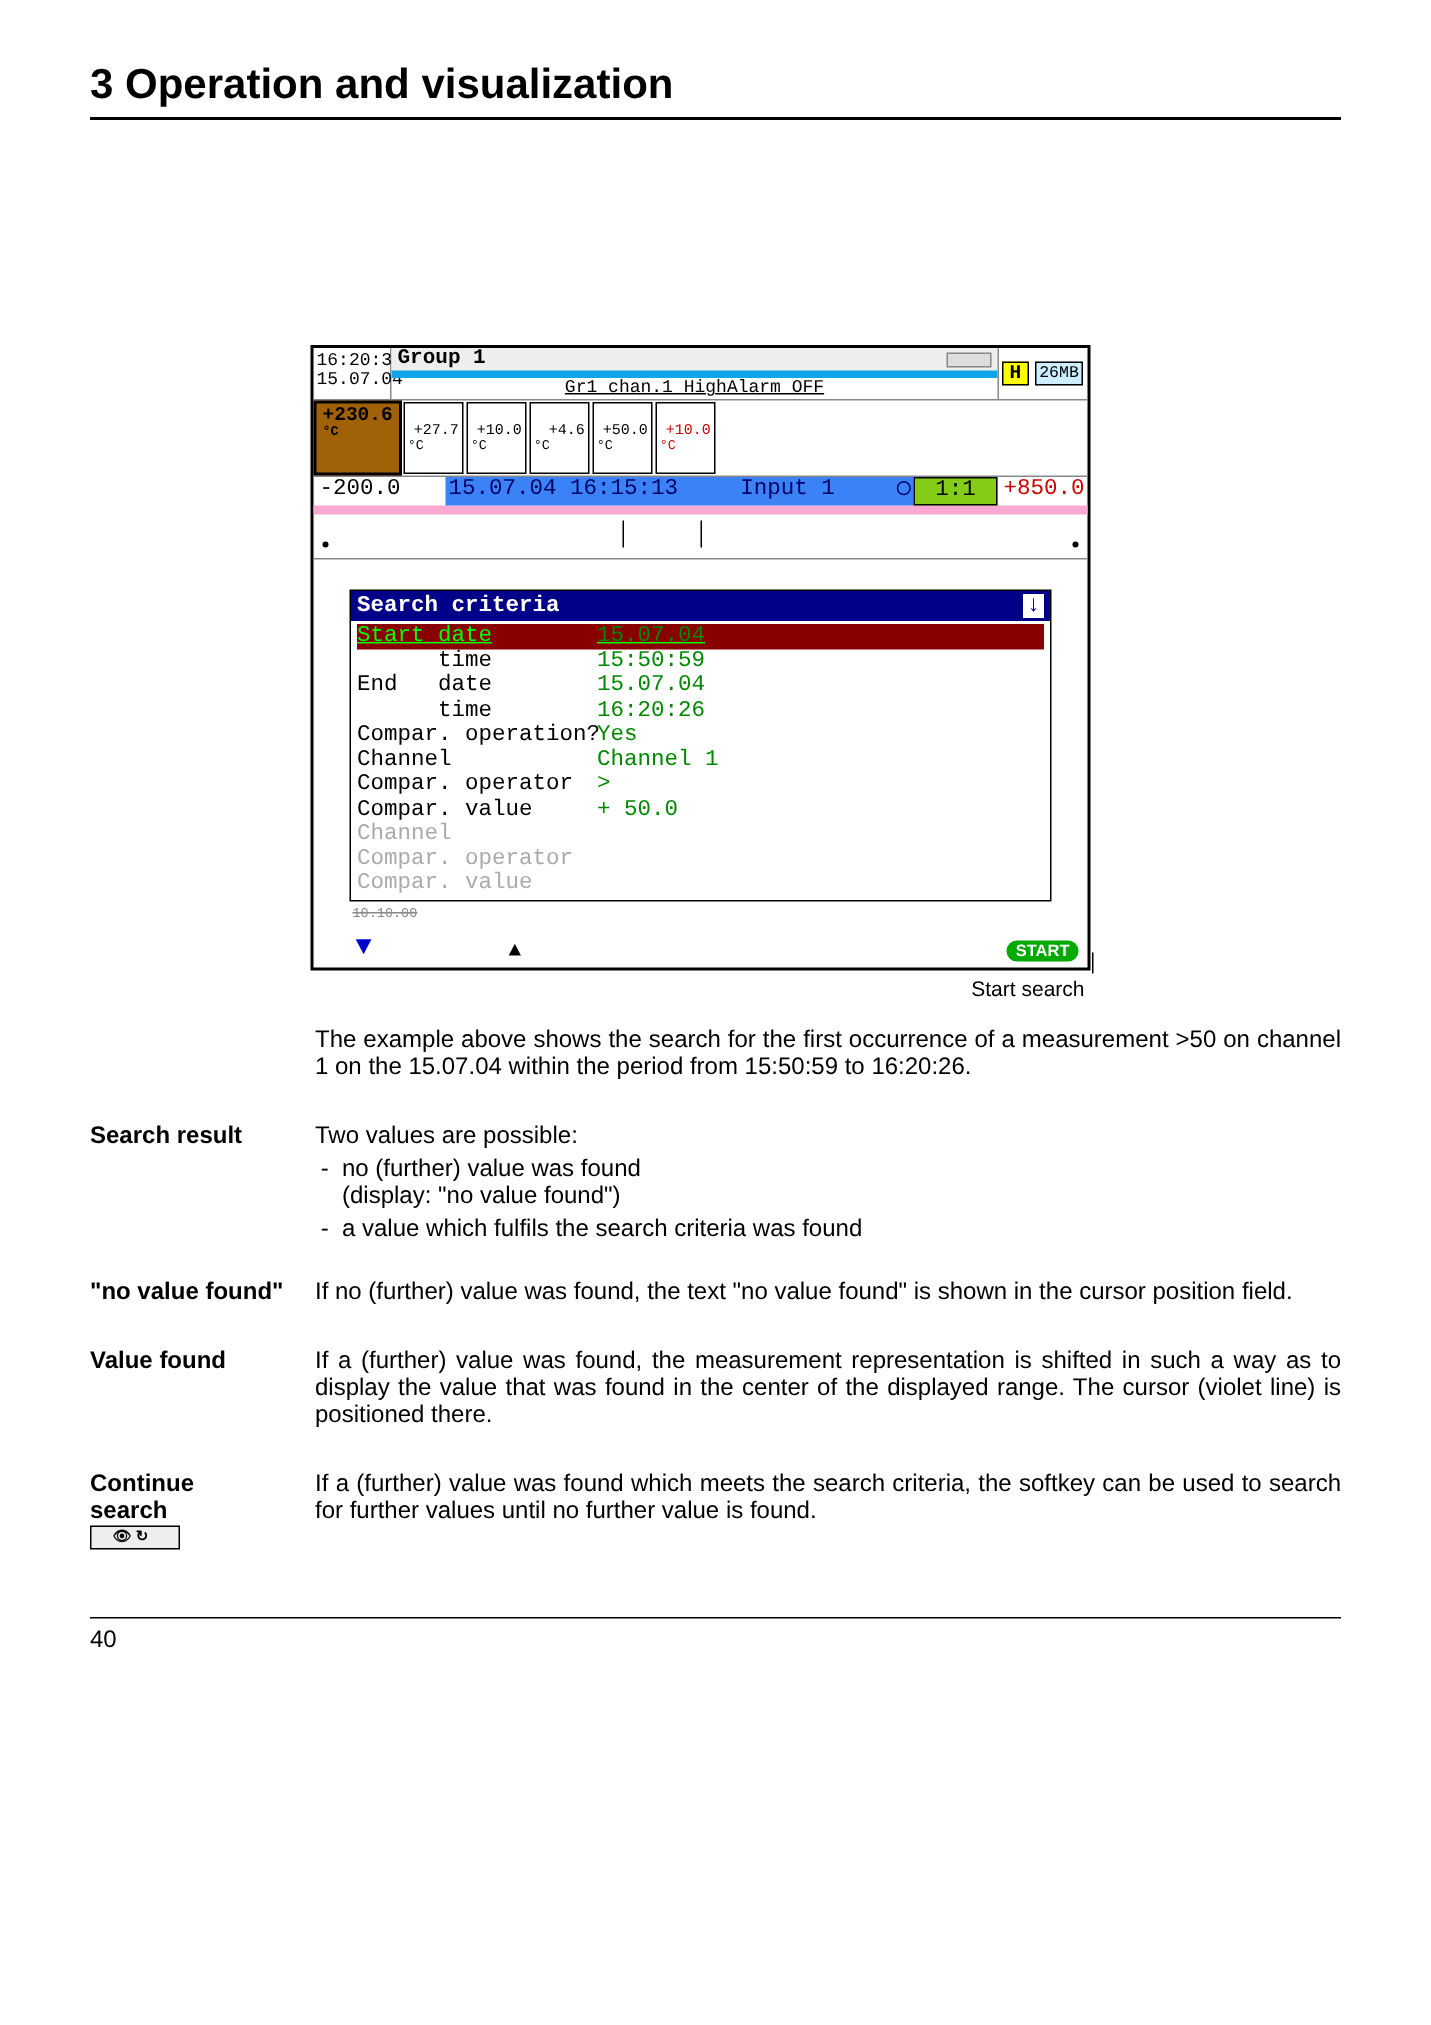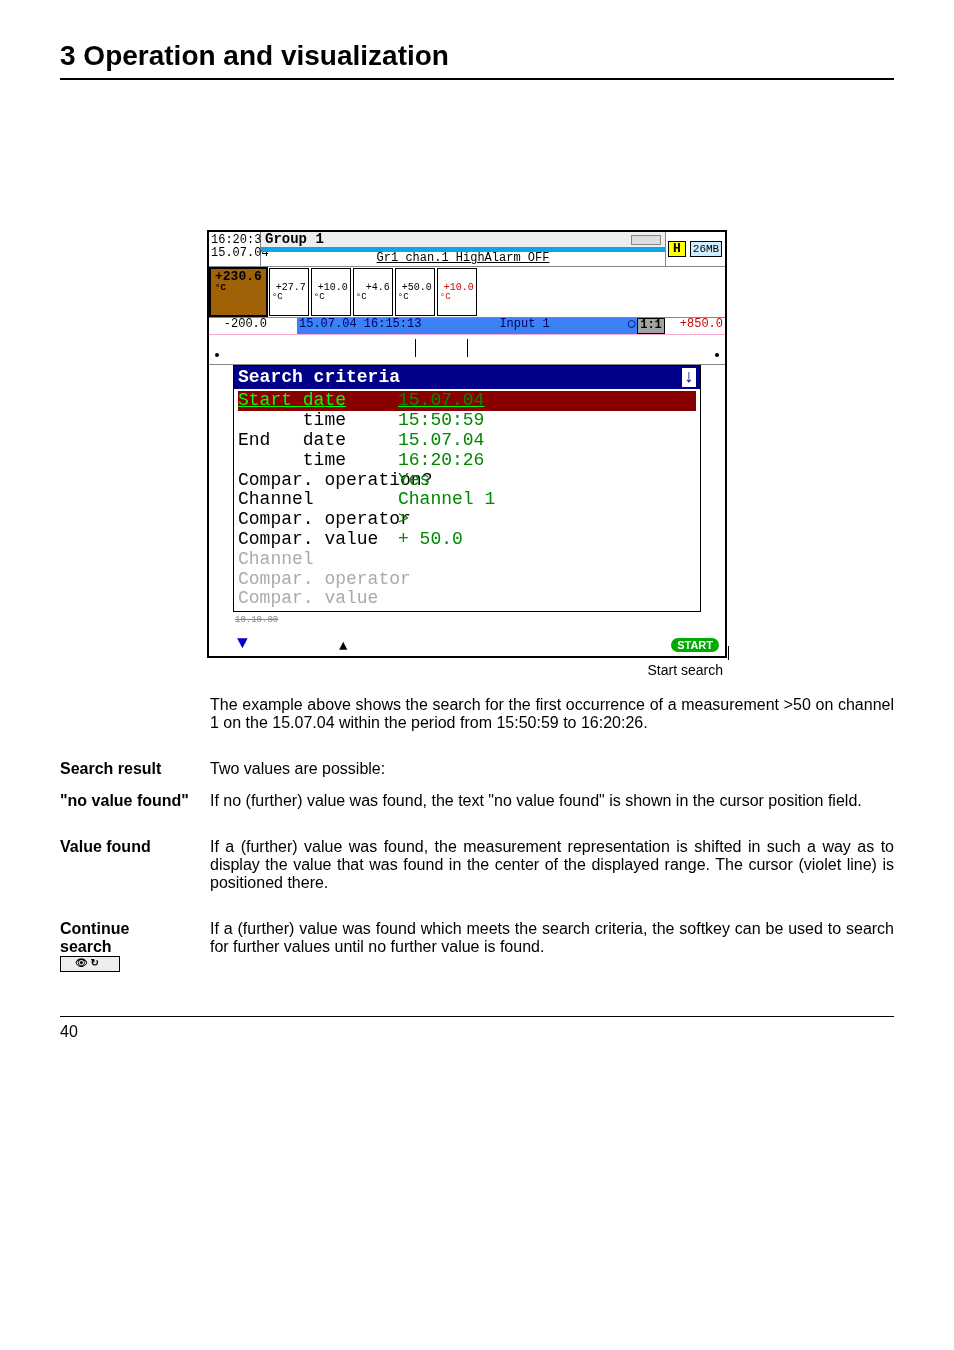--- a/index.html
+++ b/index.html
@@ -69,34 +69,34 @@
   .h-battery { display:flex; align-items:center; gap:4px; padding:2px; }
   .h-box { background:#ff0; border:1px solid #000; font-weight:bold; font-size:13px; padding:0 4px; }
   .mb-box { border:1px solid #000; font-size:11px; padding:1px 2px; background:#cef; }
   .side-col { width:60px; border-left:1px solid #888; }
 
   .channel-row { display:flex; border-top:1px solid #888; border-bottom:1px solid #888; }
   .ch-small { border:1px solid #000; font-size:10px; padding:13px 2px; margin:1px; min-width:40px; text-align:right; }
   .ch-big { border:2px solid #000; background:#a16207; color:#000; font-weight:bold; padding:1px 4px; font-size:13px; }
   .unit { font-size:9px; display:block; text-align:left; }
 
-  .input-line { display:flex; font-size:12px; border-bottom:1px solid #f9a8d4;justify-content:space-between; }
+  .input-line { display:flex; font-size:15px; border-bottom:6px solid #f9a8d4;justify-content:space-between; }
   .input-line .left { width:60px; text-align:right; padding-right:2px; }
   .input-line .mid { flex:1; background:#3b82f6; color:#006; padding:0 2px; display:flex; justify-content:space-between;margin-left:28px; }
-  .input-line .zoom { width:28px; background:#a3a3a3; text-align:center; border:1px solid #000;font-weight:bold; }
+  .input-line .zoom { width:56px; background:#84cc16; text-align:center; border:1px solid #000; }
   .input-line .right { width:60px; text-align:right; color:#c00; padding-right:2px; }
 
   .ruler { height:30px; position:relative; border-bottom:1px solid #888; }
   .ruler .tick { position:absolute; top:4px; width:1px; height:18px; background:#000; }
   .ruler .dot { position:absolute; width:4px; height:4px; background:#000; border-radius:50%; }
 
   .criteria-box {
-    margin: 0 24px 4px 24px;
+    margin: 20px 24px 4px 24px;
     border:1px solid #000;
-    font-size:18px;
+    font-size:15px;
   }
   .criteria-head {
     background:#008; color:#fff; font-weight:bold; padding:2px 4px;
     display:flex; justify-content:space-between;
   }
   .criteria-head .arrow { background:#fff; color:#008; width:14px; text-align:center; }
   .criteria-body { padding:2px 4px; }
   .criteria-body .row { display:flex; }
   .criteria-body .lab { width:160px; white-space:pre; }
   .criteria-body .val { color:#080; }
@@ -291,20 +291,25 @@
       <div class="para-label"></div>
       <div class="para-content">
           <p>The example above shows the search for the first occurrence of a measurement &gt;50 on channel 1 on the 15.07.04 within the period from 15:50:59 to 16:20:26.</p>
         </div>
     </div>
 
     <div class="para-row">
       <div class="para-label">Search result</div>
       <div class="para-content">
         <span>Two values are possible:</span>
+        <ul id="sr-items">
+            <li style="white-space: pre-line;">no (further) value was found
+(display: "no value found")</li>
+            <li style="white-space: pre-line;">a value which fulfils the search criteria was found</li>
+          </ul>
       </div>
     </div>
 
     <div class="para-row">
       <div class="para-label">"no value found"</div>
       <div class="para-content">
           <p>If no (further) value was found, the text "no value found" is shown in the cursor position field.</p>
         </div>
     </div>
 

